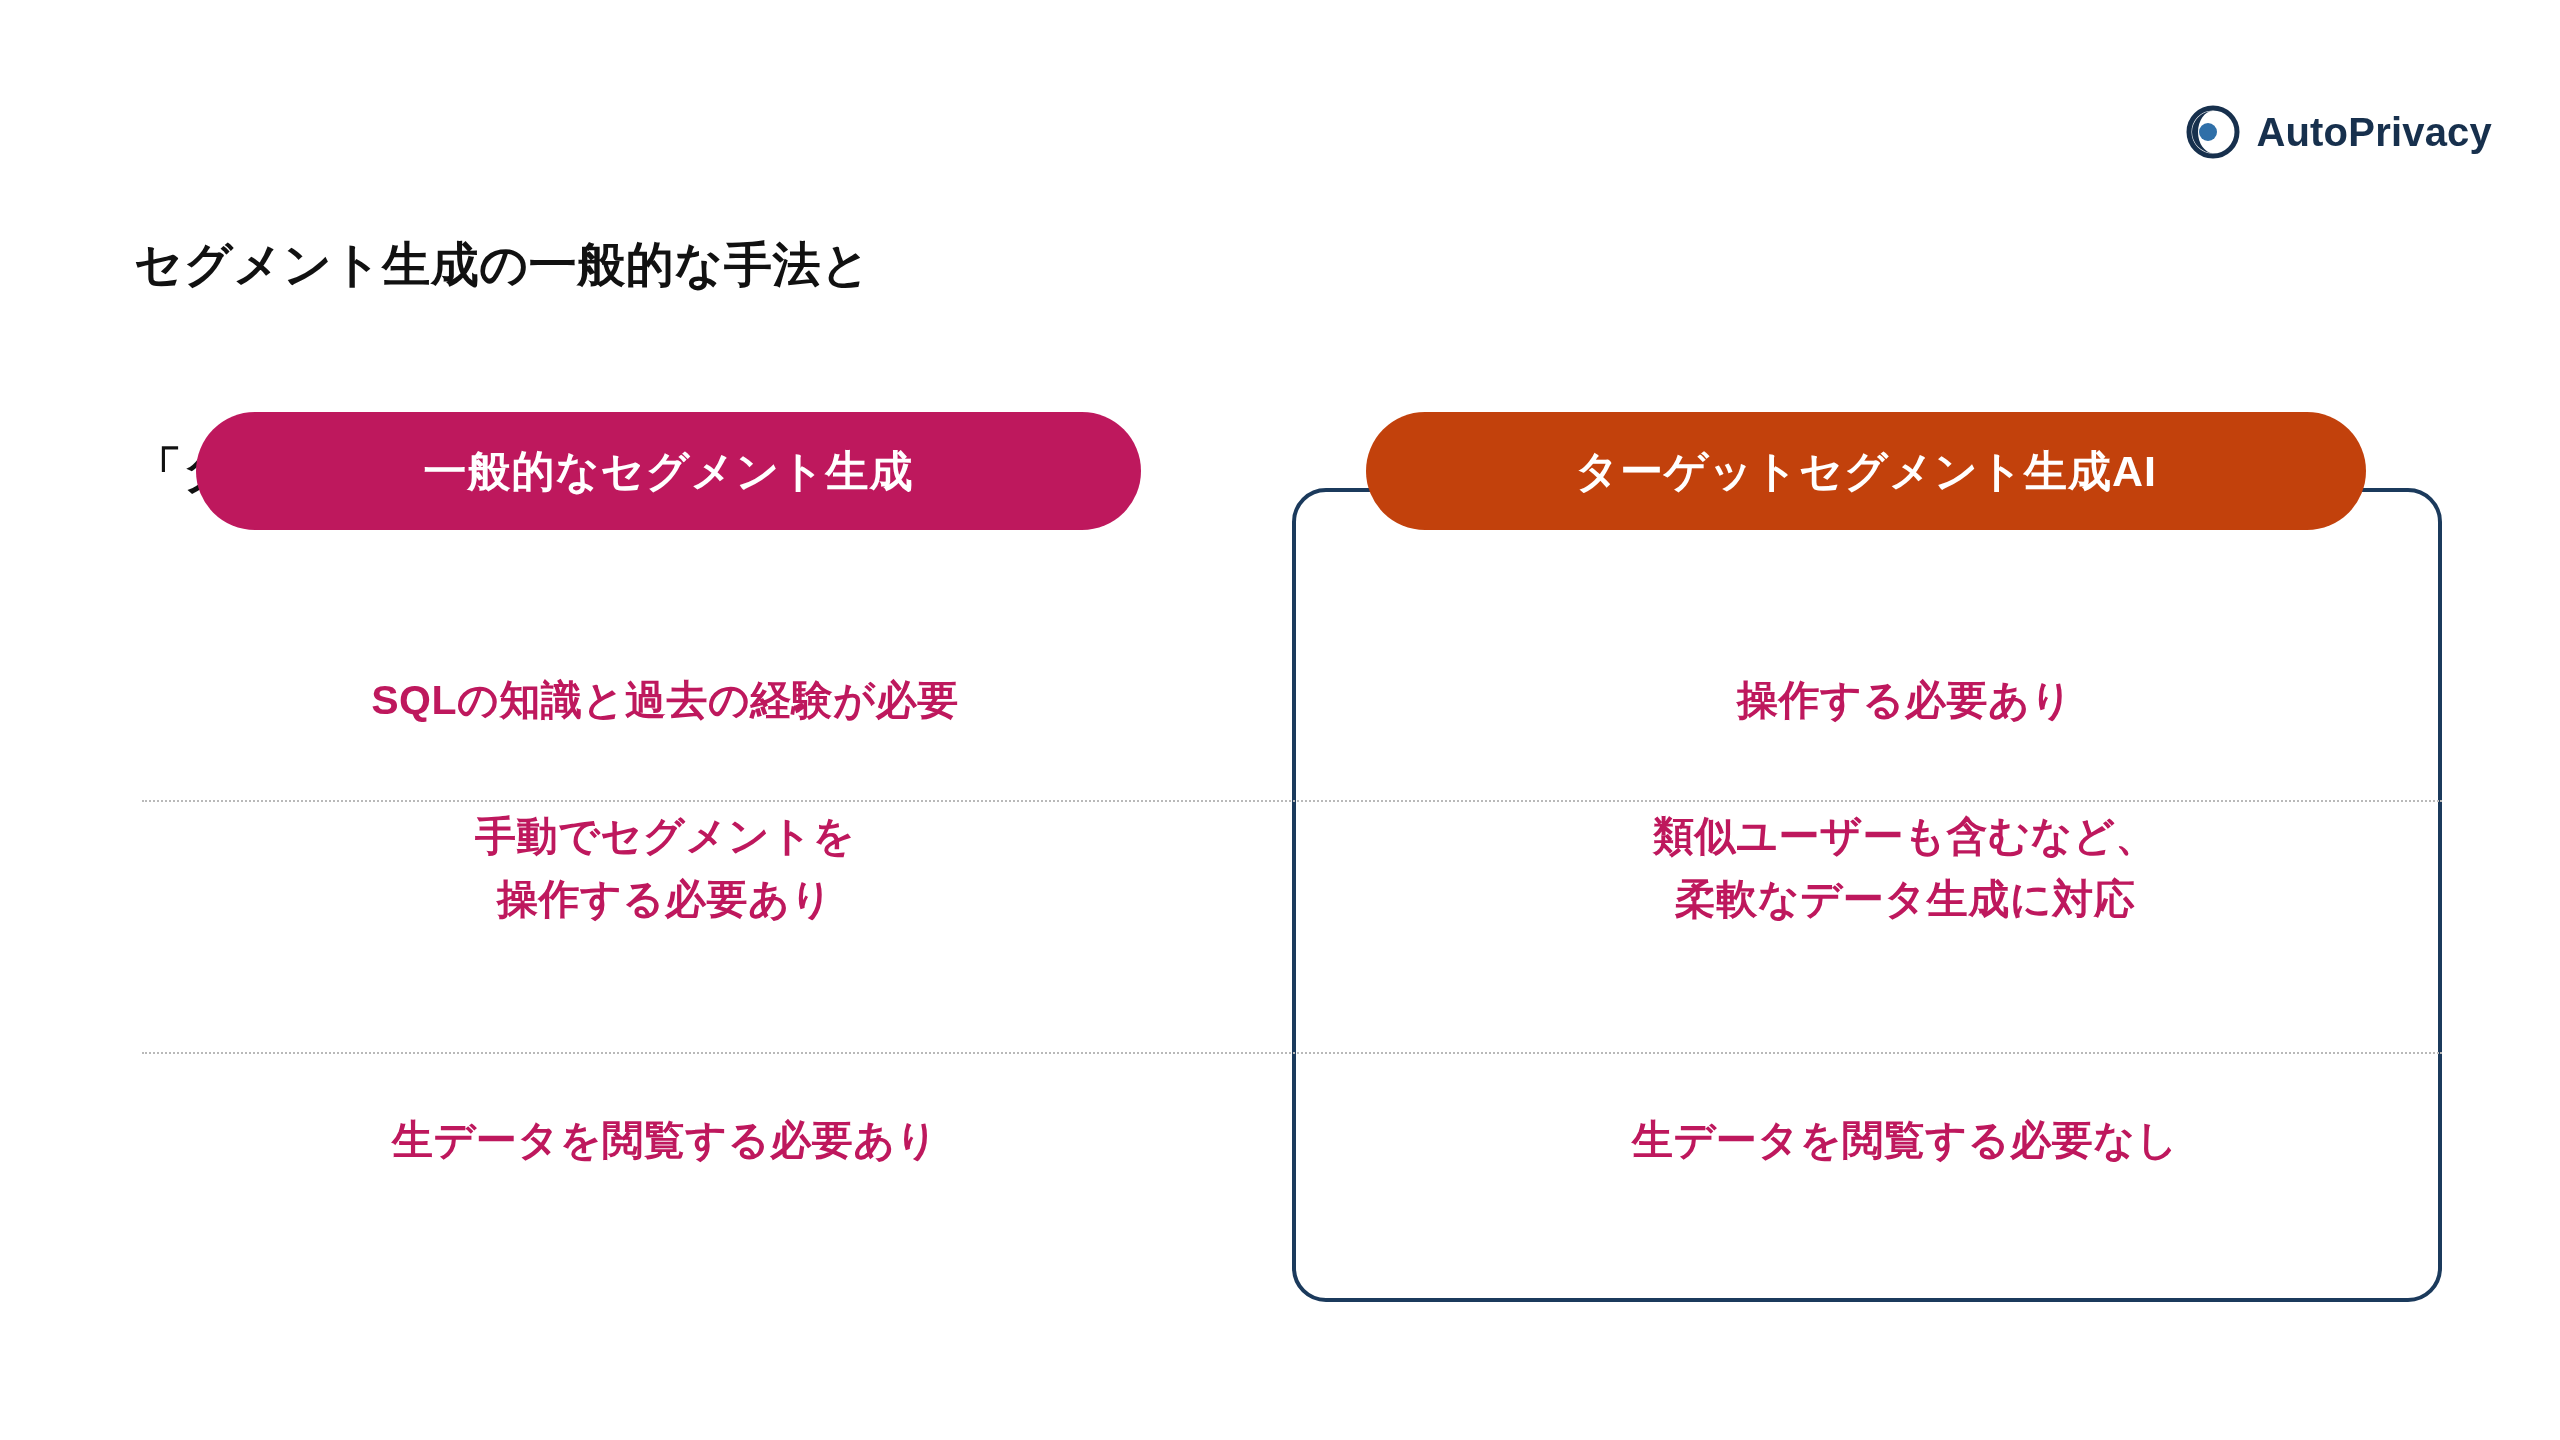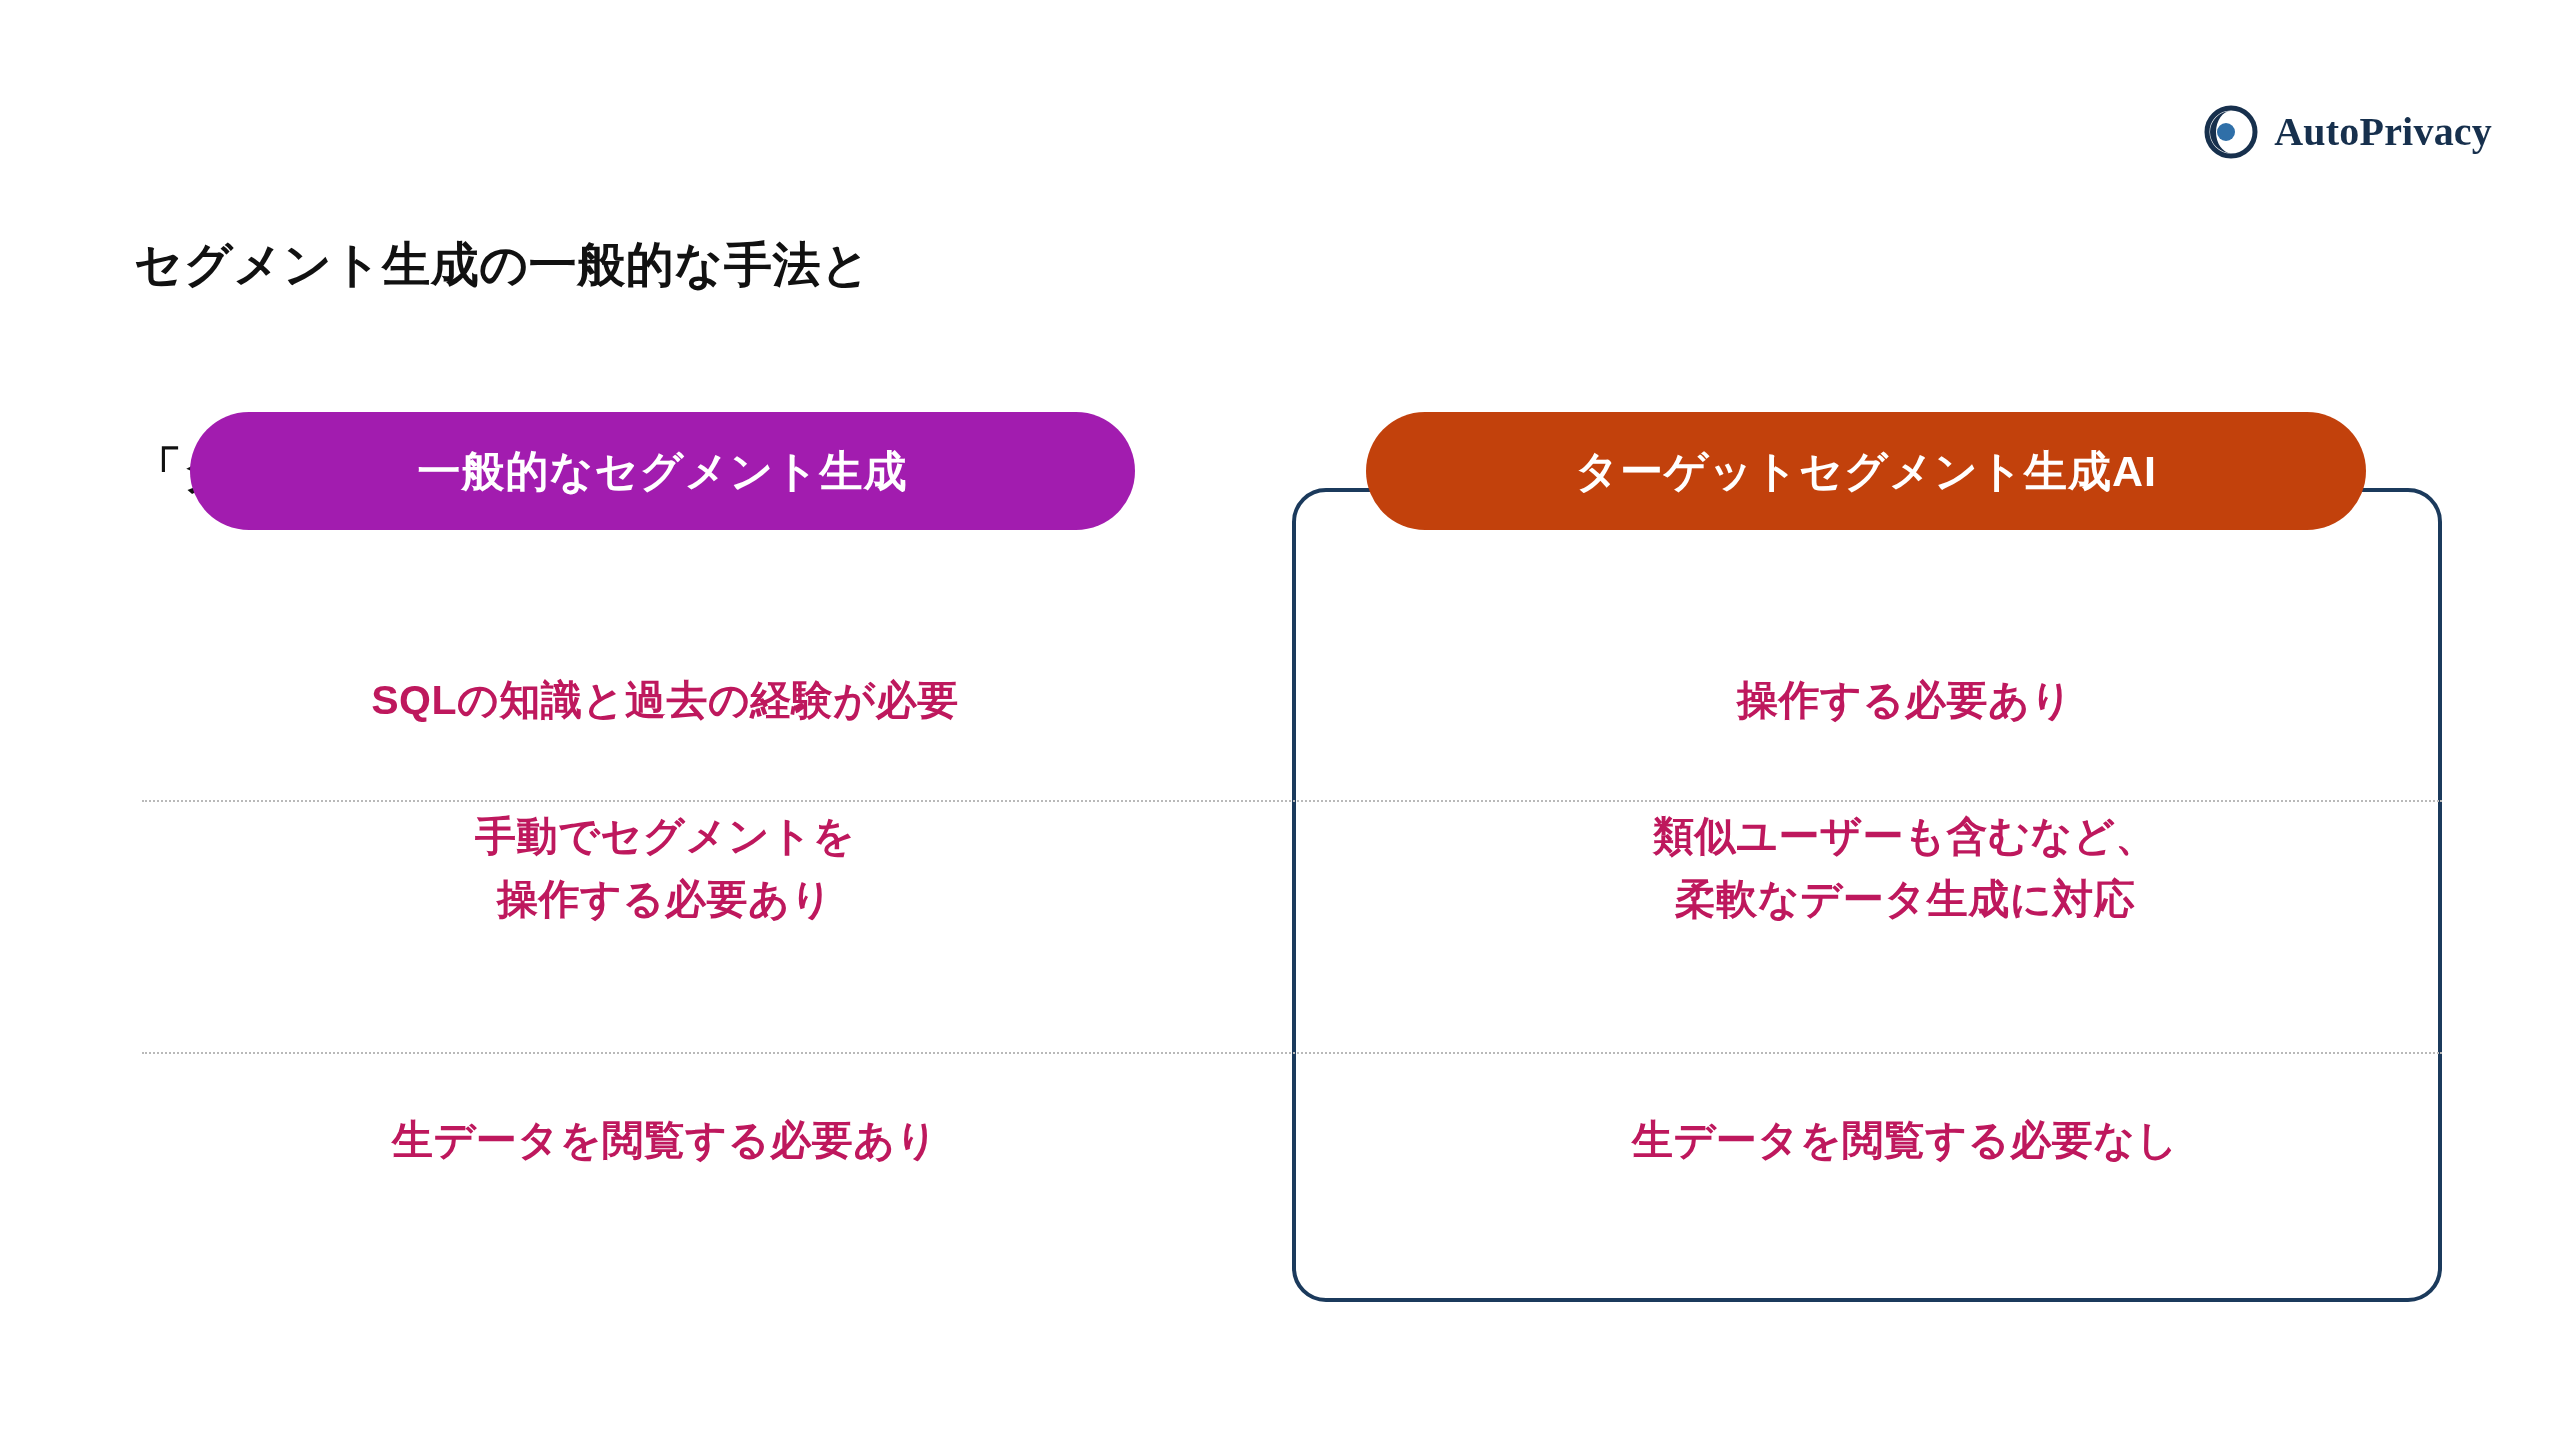--- a/index.html
+++ b/index.html
@@ -45,21 +45,20 @@
     height: 54px;
     position: relative;
     flex: 0 0 auto;
   }
   .logo-text {
     font-size: 40px;
     font-weight: 700;
     color: #17304d;
     letter-spacing: 0.2px;
     line-height: 1;
-    font-family: Liberation Serif, serif;
   }
 
   
   .compare {
     position: absolute;
     left: 0;
     top: 0;
     width: 2560px;
     height: 1440px;
   }
@@ -81,24 +80,24 @@
   .pill {
     position: absolute;
     height: 118px;
     border-radius: 59px;
     display: flex;
     align-items: center;
     justify-content: center;
     box-sizing: border-box;
   }
   .pill-left {
-    left: 190px;
+    left: 196px;
     top: 412px;
     width: 945px;
-    background: #a21caf;
+    background: #be185d;
   }
   .pill-right {
     left: 1366px;
     top: 412px;
     width: 1000px;
     background: #c2410c;
   }
   .pill-label {
     font-size: 43px;
     font-weight: 700;

